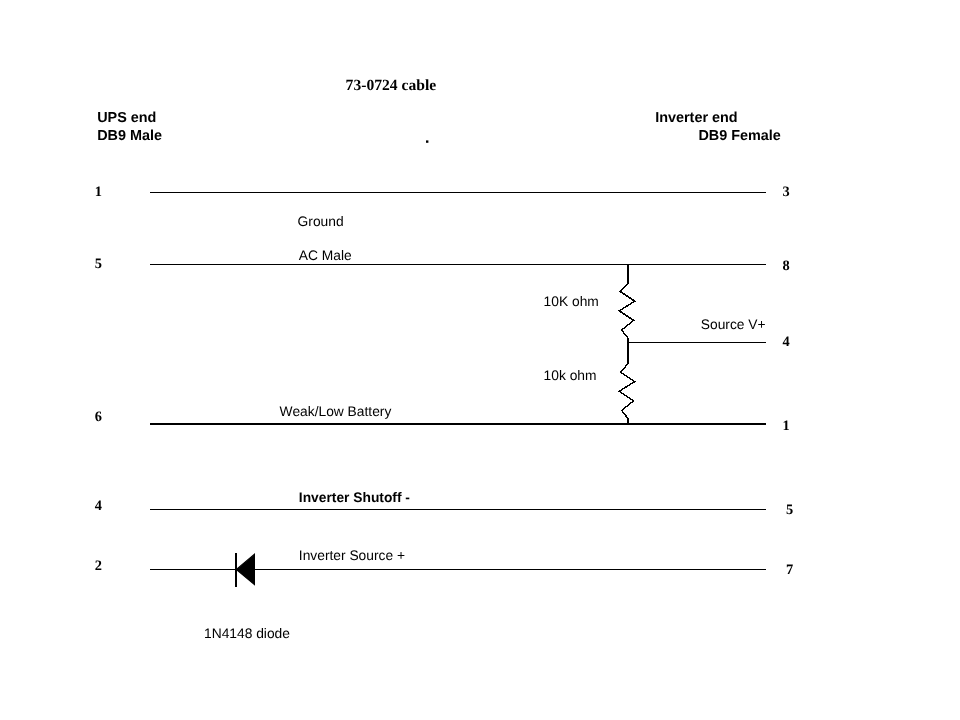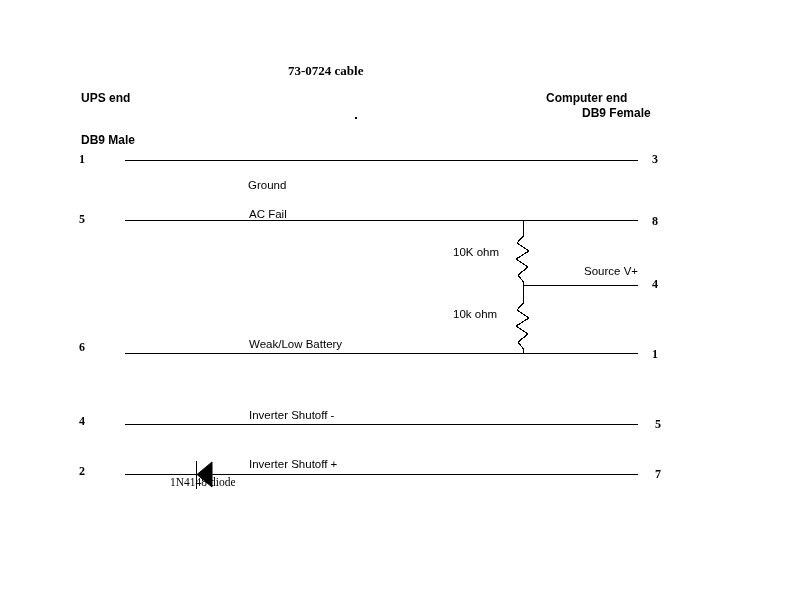--- a/index.html
+++ b/index.html
@@ -94,45 +94,45 @@
 
   <line x1="196.5" y1="461" x2="196.5" y2="489" stroke="#000" stroke-width="1.6"></line>
   <polygon points="197,474.5 212,462 212,487" fill="#000" stroke="#000" stroke-width="1"></polygon>
 </svg>
 
 <div class="txt title" style="left:288px; top:63px;">73-0724 cable</div>
 
 <div class="stray-dot" style="left:355px; top:117px;"></div>
 
 <div class="txt end-head" style="left:81px; top:91px;">UPS end</div>
-<div class="txt end-head" style="left:81px; top:106px;margin-top:27px;">DB9 Male</div>
+<div class="txt end-head" style="left:81px; top:106px;">DB9 Male</div>
 
-<div class="txt end-head" style="left:546px; top:91px;">Computer end</div>
+<div class="txt end-head" style="left:546px; top:91px;">Inverter end</div>
 <div class="txt end-head" style="left:546px; top:106px;padding-left:36px;">DB9 Female</div>
 
 <div class="txt pin" style="left:79px; top:152px;">1</div>
 <div class="txt wire-label" style="left:248px; top:147px;margin-top:32px;">Ground</div>
 <div class="txt pin" style="left:652px; top:152px;">3</div>
 
 <div class="txt pin" style="left:79px; top:212px;">5</div>
-<div class="txt wire-label" style="left:249px; top:208px;">AC Fail</div>
+<div class="txt wire-label" style="left:249px; top:208px;">AC Male</div>
 <div class="txt pin" style="left:652px; top:214px;">8</div>
 
 <div class="txt wire-label" style="left:453px; top:246px;">10K ohm</div>
 
 <div class="txt wire-label" style="left:584px; top:265px;">Source V+</div>
 <div class="txt pin" style="left:652px; top:277px;">4</div>
 
 <div class="txt wire-label" style="left:453px; top:308px;">10k ohm</div>
 
 <div class="txt pin" style="left:79px; top:340px;">6</div>
-<div class="txt wire-label" style="left:249px; top:338px;">Weak/Low Battery</div>
+<div class="txt wire-label" style="left:233px; top:338px;">Weak/Low Battery</div>
 <div class="txt pin" style="left:652px; top:347px;">1</div>
 
 <div class="txt pin" style="left:79px; top:414px;">4</div>
-<div class="txt wire-label" style="left:249px; top:409px;">Inverter Shutoff -</div>
+<div class="txt wire-label" style="left:249px; top:409px;font-weight:bold;">Inverter Shutoff -</div>
 <div class="txt pin" style="left:655px; top:417px;">5</div>
 
 <div class="txt pin" style="left:79px; top:464px;">2</div>
-<div class="txt wire-label" style="left:249px; top:458px;">Inverter Shutoff +</div>
+<div class="txt wire-label" style="left:249px; top:458px;">Inverter Source +</div>
 <div class="txt pin" style="left:655px; top:467px;">7</div>
 
-<div class="txt wire-label" style="left:170px; top:476px;font-family:Liberation Serif, serif;">1N4148 diode</div>
+<div class="txt wire-label" style="left:170px; top:523px;">1N4148 diode</div>
 
 </body></html>

